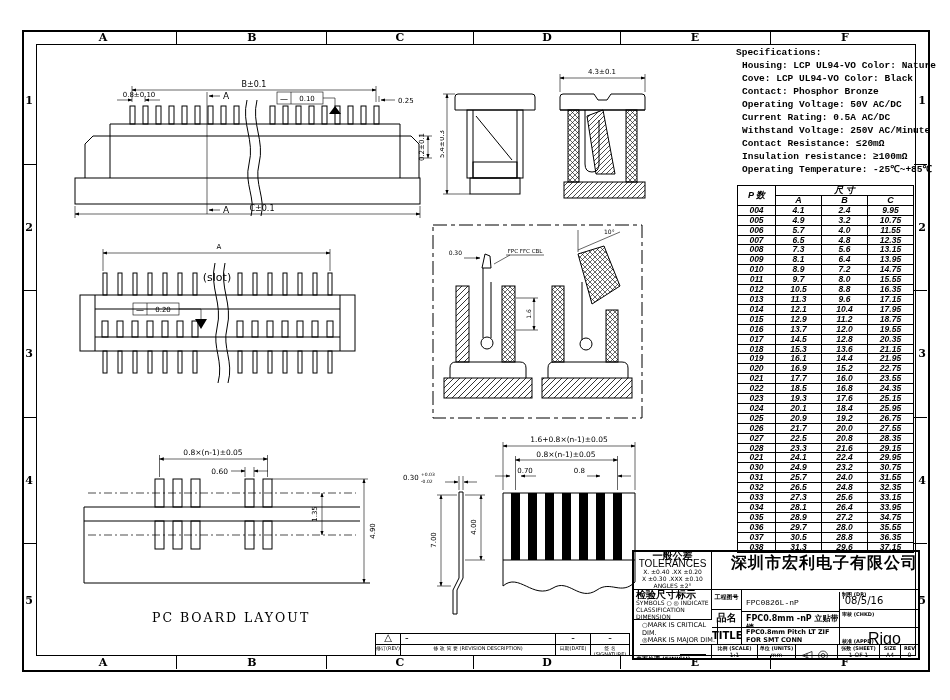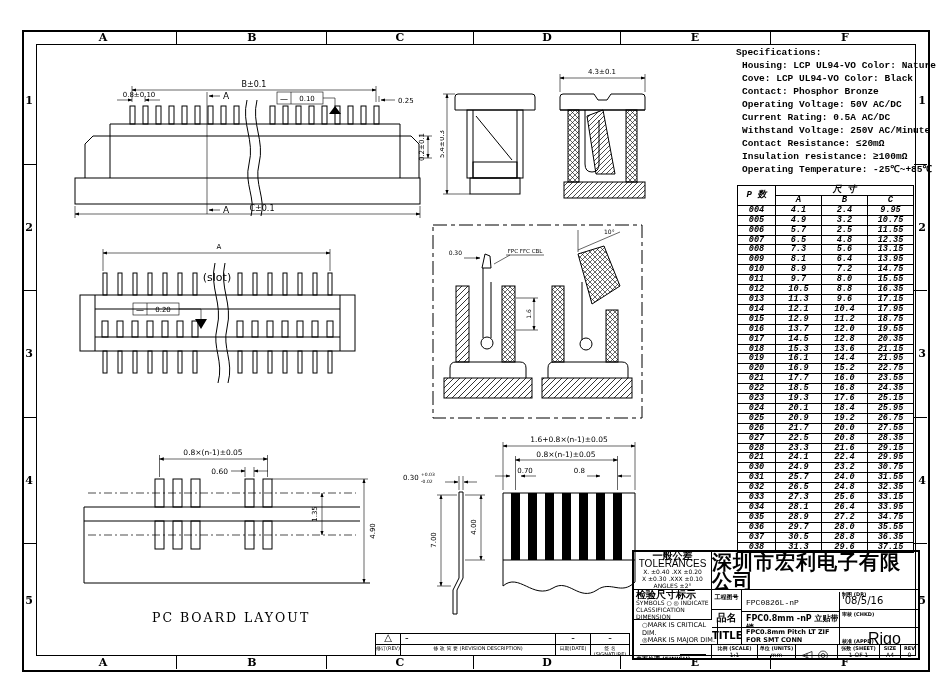--- a/index.html
+++ b/index.html
@@ -9,39 +9,39 @@
   .frame-outer{left:22px;top:30px;width:904px;height:638px;border:2px solid #000}
   .frame-inner{left:36px;top:44px;width:878px;height:610px;border:1px solid #000}
   .gl{font-size:11px;font-weight:bold;font-family:"DejaVu Serif",serif;width:14px;height:13px;
       text-align:center;line-height:13px}
   .tick-v{width:1px;height:13px;background:#000}
   .tick-h{width:13px;height:1px;background:#000}
   .specs{left:736px;top:46px;width:200px;font-family:"Liberation Mono",monospace;
          font-size:9.5px;line-height:13px;font-weight:bold;white-space:nowrap}
   .specs .ind{padding-left:6px}
   table.parts{border-collapse:collapse;position:absolute;left:737px;top:185px;
-              font-family:Liberation Mono, monospace}
+              font-family:Liberation Sans, sans-serif}
   .parts th,.parts td{border:1px solid #000;font-size:8.5px;font-style:italic;font-weight:bold;
               text-align:center;padding:0;height:8.9px;line-height:8.9px;white-space:nowrap}
   .parts th{font-size:9px}
   svg text{font-family:"DejaVu Sans",sans-serif;fill:#000;stroke:none}
   .caption{font-family:"DejaVu Serif",serif;font-size:12.5px;letter-spacing:2px;white-space:nowrap}
   .tb{left:632px;top:550px;width:284px;height:106px;border:2px solid #000;box-sizing:content-box}
   .cell{position:absolute;box-sizing:border-box;border-right:1px solid #000;
         border-bottom:1px solid #000;overflow:hidden}
   .noR{border-right:none}.noB{border-bottom:none}
   .c{text-align:center}
   .cnB{font-weight:bold}
   .t5{font-size:5px;line-height:6px}
   .t6{font-size:6px;line-height:7px}
   .t65{font-size:6.5px;line-height:7.5px}
   .t7{font-size:10px;line-height:8px}
   .t8{font-size:8px;line-height:9px}
-  .company-cn{font-size:20px;font-weight:bold;font-family:"DejaVu Serif",serif;
-              letter-spacing:1px;text-align:left;line-height:19px}
+  .company-cn{font-size:16px;font-weight:bold;font-family:"DejaVu Serif",serif;
+              letter-spacing:1px;text-align:right;line-height:19px}
   .company-en{font-size:13.5px;font-family:"Liberation Serif",serif;text-align:center;line-height:16px}
   .rev-strip{left:375px;top:633px;width:255px;height:23px;border:1px solid #000;box-sizing:border-box}
   .mono{font-family:"Liberation Mono",monospace}
   .serif{font-family:Liberation Sans, sans-serif}
 </style>
 </head>
 <body>
 
 <div class="sheet">
 
@@ -130,21 +130,21 @@
         </tr>
         <tr>
           <td>005</td>
           <td>4.9</td>
           <td>3.2</td>
           <td>10.75</td>
         </tr>
         <tr>
           <td>006</td>
           <td>5.7</td>
-          <td>2.5</td>
+          <td>4.0</td>
           <td>11.55</td>
         </tr>
         <tr>
           <td>007</td>
           <td>6.5</td>
           <td>4.8</td>
           <td>12.35</td>
         </tr>
         <tr>
           <td>008</td>

